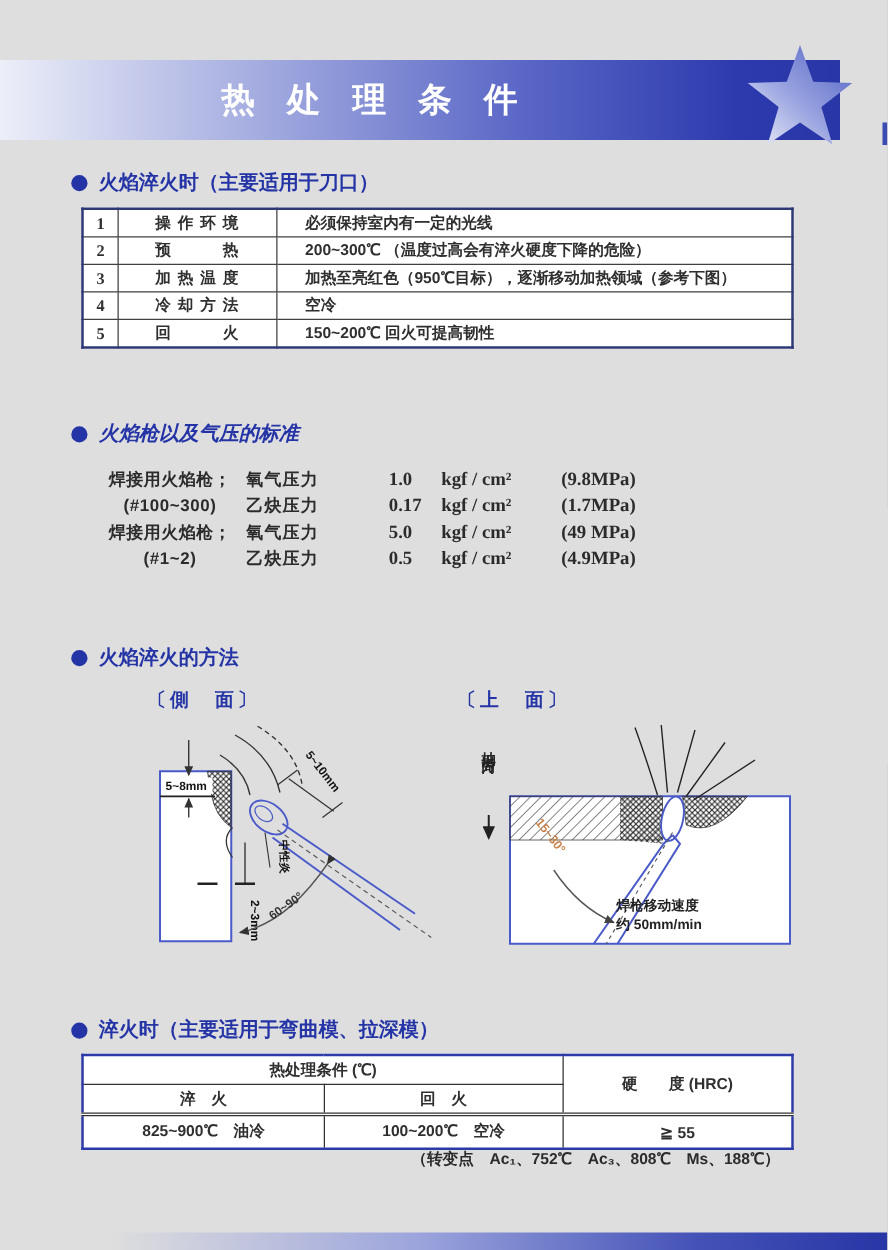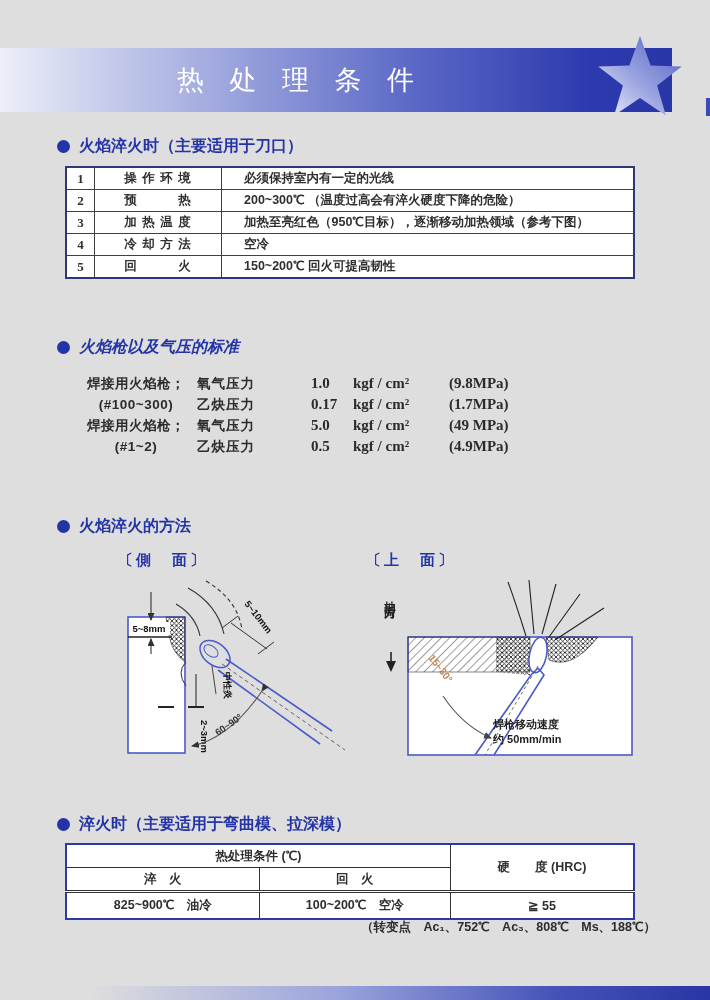--- a/index.html
+++ b/index.html
@@ -4,21 +4,21 @@
 <style>
   html,body{margin:0;padding:0;}
   body{background:#c9c9c9;font-family:"Liberation Sans",sans-serif;}
   #page{position:relative;width:710px;height:1000px;background:#dedede;overflow:hidden;margin:0 auto;
         font-family:"Liberation Sans",sans-serif;color:#2b2b2b;}
 
   
   .banner{position:absolute;left:0;top:48px;width:672px;height:64px;
           background:linear-gradient(90deg,#eceef8 0%,#aab2e2 28%,#5a67c6 62%,#2c3aae 88%,#2836a6 100%);}
   .banner-title{position:absolute;left:0;top:0;width:600px;height:64px;line-height:64px;text-align:center;
-          color:#ffffff;font-size:27px;font-weight:normal;letter-spacing:9px;white-space:nowrap;}
+          color:#ffffff;font-size:27px;font-weight:bold;letter-spacing:9px;white-space:nowrap;}
   .star-wrap{position:absolute;left:596px;top:-12px;width:88px;height:88px;}
   .edge-sliver{position:absolute;right:0;top:98px;width:4px;height:18px;background:#3c4ab4;}
 
   
   .sec-title{position:absolute;display:flex;align-items:center;gap:9px;color:#2434a6;font-weight:bold;
              font-size:16px;white-space:nowrap;}
   .bullet{width:13px;height:13px;border-radius:50%;background:#2434a6;flex:0 0 auto;}
 
   
   .tbl1{position:absolute;left:65px;top:166px;width:570px;border-collapse:collapse;background:#fff;
@@ -39,21 +39,21 @@
   .view-caption{position:absolute;color:#2434a6;font-weight:bold;font-size:15px;letter-spacing:3px;white-space:nowrap;font-family:Liberation Mono, monospace;}
   .pull-dir{position:absolute;left:382px;top:592px;writing-mode:vertical-rl;text-orientation:upright;
             font-size:11.5px;font-weight:bold;letter-spacing:2px;color:#222;}
   .diagram{position:absolute;}
 
   
   .tbl2{position:absolute;left:65px;top:843px;width:570px;border-collapse:collapse;background:#fff;
         border:2px solid #2c3aa8;}
   .tbl2 td{border:1px solid #333;text-align:center;font-size:12.5px;font-weight:bold;color:#2f2f2f;height:22px;padding:0;}
   .tbl2 .vals td{border-top:3px double #333;height:25px;}
-  .note{position:absolute;left:296px;top:919px;width:360px;text-align:right;font-size:12.5px;font-weight:bold;
+  .note{position:absolute;left:264px;top:919px;width:360px;text-align:right;font-size:12.5px;font-weight:bold;
         color:#2b2b2b;white-space:nowrap;}
 
   
   .bottom-bar{position:absolute;left:88px;right:0;bottom:0;height:14px;
         background:linear-gradient(90deg,rgba(222,222,222,0) 0%,#9ba4dc 40%,#4553b8 75%,#2836a6 100%);}
 
   svg text{font-family:"Liberation Sans",sans-serif;}
 </style>
 </head>
 <body>

